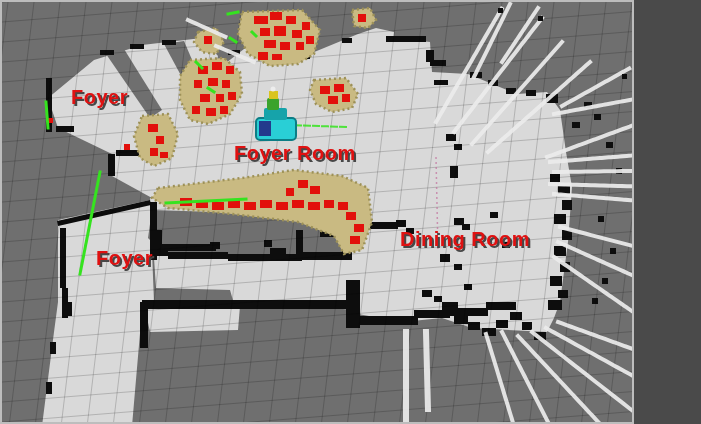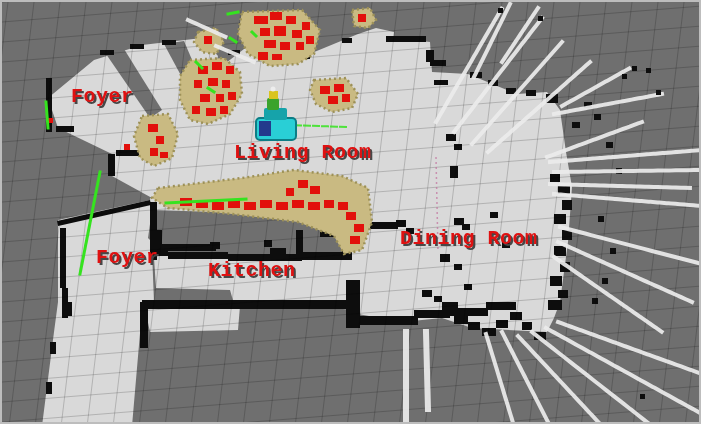--- a/index.html
+++ b/index.html
@@ -1,23 +1,23 @@
 <!DOCTYPE html>
 <html style="--background: #6f6f6f; --frame: #bdbdbd; --floor: #d9d9d9; --wall: #0d0d0d; --grid: rgba(0,0,0,0.18); --inflation: #c9ba82; --inflation_edge: #9d9158; --obstacle: #e2100b; --scan: #35e31f; --ray: #ececec; --path: #c06898; --label: #df1111; --label_shadow: #474747; --robot_base: #29cfd6; --robot_base_edge: #0c7d85; --robot_body: #233a8c; --robot_deck: #16a3aa; --robot_mast: #3aa32c; --robot_cap: #d9c41f; --robot_tip: #ededed;"><head>
 <meta charset="utf-8">
 <style>
   html,body{margin:0;padding:0;background:#4a4a4a;}
   .stage{
     position:relative;
-    width:701px;height:424px;
+    width:634px;height:424px;
     box-sizing:border-box;
     border:2px solid var(--frame,#bdbdbd);
     background:var(--background,#6f6f6f);
     overflow:hidden;
-    font-family:Liberation Mono, monospace;
+    font-family:Liberation Sans, sans-serif;
   }
   .stage svg{position:absolute;left:0;top:0;}
   .floor{fill:var(--floor);}
   .shadow{fill:var(--background);}
   .wall{fill:var(--wall);}
   .wall-line{stroke:var(--wall);stroke-width:5;stroke-linecap:square;}
   .gridline{stroke:var(--grid);stroke-width:1;}
   .inflation{fill:var(--inflation);stroke:var(--inflation_edge);stroke-width:2.5;stroke-dasharray:2 3;}
   .obstacle{fill:var(--obstacle);}
   .scan{stroke:var(--scan);stroke-width:3;stroke-linecap:square;fill:none;}
@@ -325,17 +325,16 @@
       <rect x="254" y="116" width="40" height="22" rx="4" class="robot-base"></rect>
       <rect x="257" y="119" width="12" height="15" class="robot-body"></rect>
       <rect x="262" y="106" width="23" height="12" rx="2" class="robot-deck"></rect>
       <rect x="265" y="96" width="12" height="12" rx="2" class="robot-mast"></rect>
       <rect x="267" y="89" width="9" height="8" class="robot-cap"></rect>
       <circle cx="271" cy="87" r="2.5" class="robot-tip"></circle>
     </g>
   </svg>
 
   <div class="room-label" style="left:69px;top:84px">Foyer</div>
-  <div class="room-label" style="left:232px;top:140px">Living Room</div>
+  <div class="room-label" style="left:232px;top:140px">Foyer Room</div>
   <div class="room-label" style="left:94px;top:245px">Foyer</div>
-  <div class="room-label" style="left:206px;top:258px">Kitchen</div>
   <div class="room-label" style="left:398px;top:226px">Dining Room</div>
 </div>
 
 </body></html>

